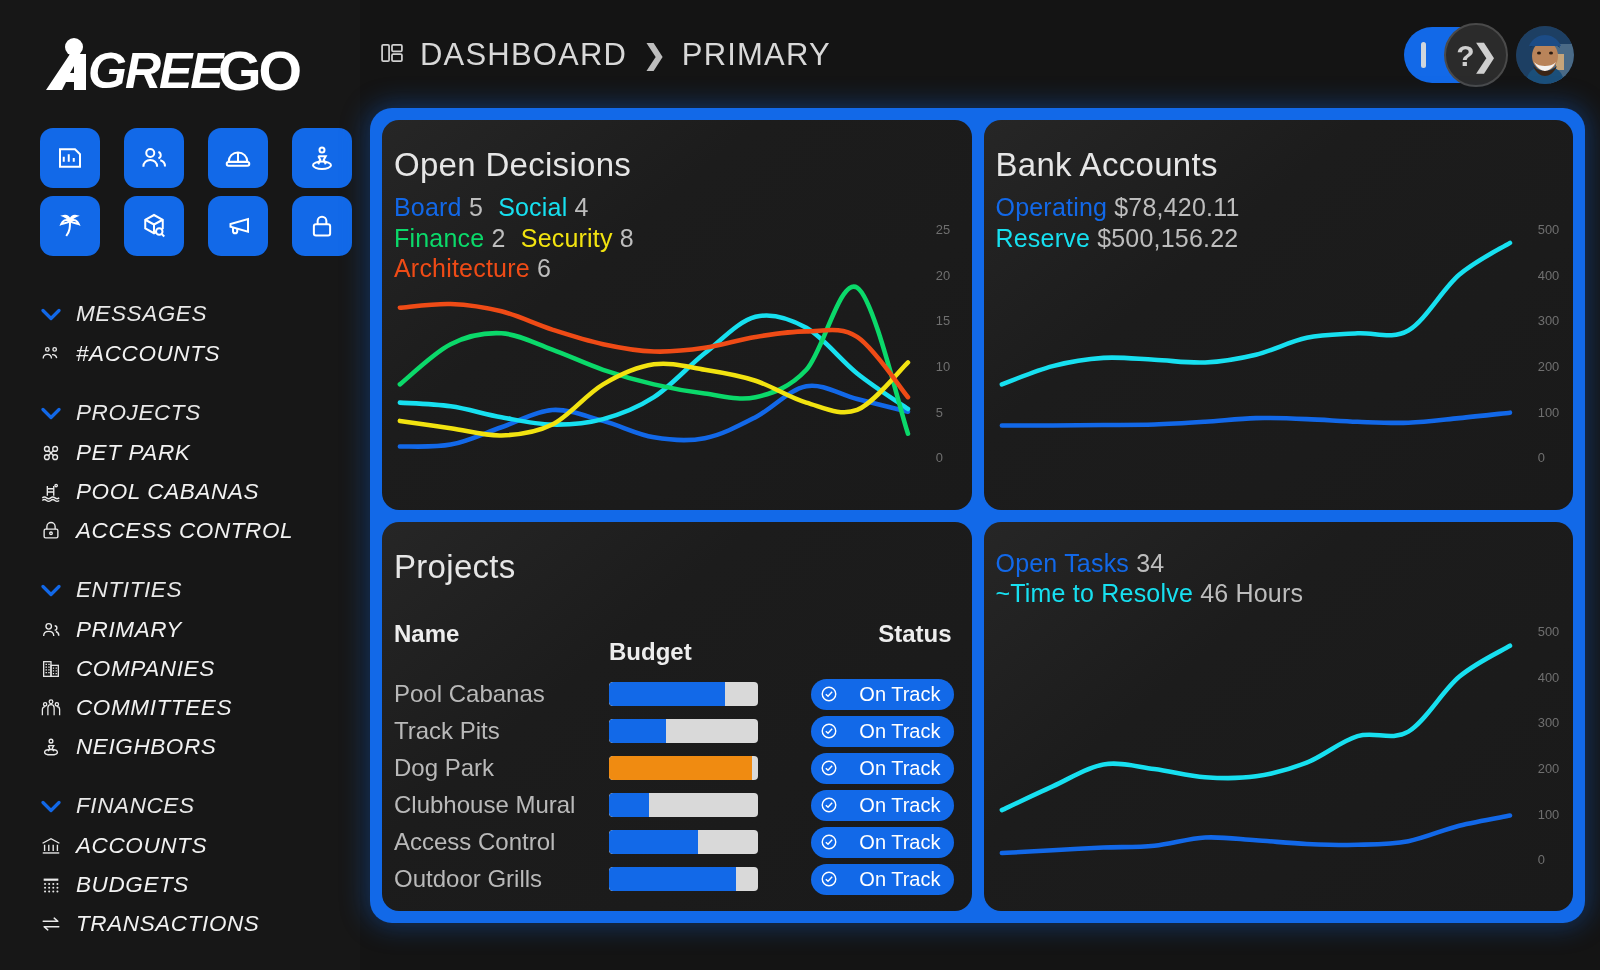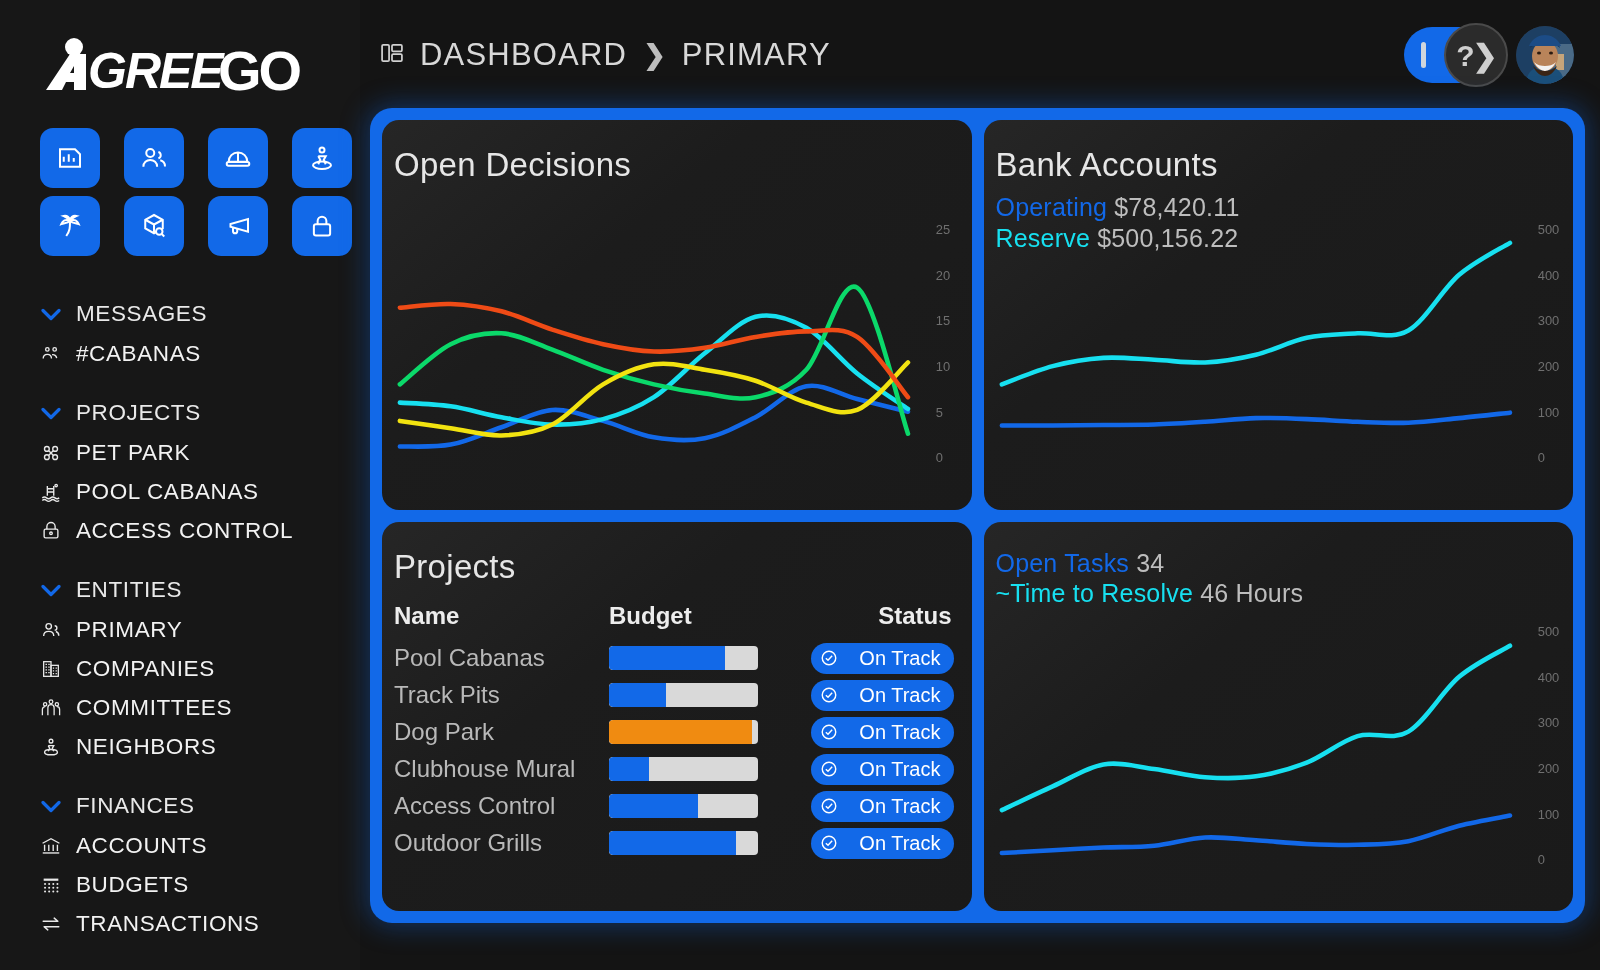--- a/index.html
+++ b/index.html
@@ -27,21 +27,21 @@
   }
   .app-tile {
     width: 60px; height: 60px; border-radius: 13px;
     background: #1269E8;
     display: flex; align-items: center; justify-content: center;
     cursor: pointer;
   }
   .app-tile svg { display: block; }
 
   .nav { padding: 38px 0 0 40px; }
-  .nav-group { margin-bottom: 20px; }
+  .nav-group { margin-bottom: 20px; font-style: italic; }
   .nav-header {
     display: flex; align-items: center; gap: 14px;
     height: 40px; cursor: pointer;
   }
   .nav-header .chev { width: 22px; display: flex; justify-content: center; }
   .nav-header .lbl {
     color: #e9e9e9; font-size: 22.5px; letter-spacing: .6px; font-weight: 400;
   }
   .nav-item {
     display: flex; align-items: center; gap: 14px;
@@ -118,21 +118,21 @@
   .chart-area { position: absolute; left: 0; right: 0; bottom: 0; top: 0; pointer-events: none; }
   .axis-lbl { fill: #6f6f6f; font-size: 13px; font-family: "Liberation Sans", sans-serif; }
 
   
   .ptable { margin-top: 16px; width: 100%; }
   .ptable-head {
     display: grid; grid-template-columns: 215px 165px 1fr;
     align-items: center; margin-bottom: 10px;
   }
   .th { color: #ededed; font-size: 24px; font-weight: 700; }
-  .th.c { text-align: left; }
+  .th.c { text-align: left; margin-top: 36px; }
   .th.r { text-align: right; padding-right: 8px; }
   .prow {
     display: grid; grid-template-columns: 215px 165px 1fr;
     align-items: center; height: 37px;
   }
   .pname { color: #b9b9b9; font-size: 24px; }
   .track {
     width: 149px; height: 24px; background: #d9d9d9; border-radius: 4px;
     overflow: hidden; position: relative;
   }
@@ -234,21 +234,21 @@
           <span class="lbl">MESSAGES</span>
         </div>
         <div class="nav-item">
           <span class="ic">
             <svg width="22" height="22" viewBox="0 0 24 24" fill="none" stroke="#e9e9e9" stroke-width="1.5">
                 <circle cx="8" cy="7" r="1.9"></circle>
                 <circle cx="16" cy="7" r="1.9"></circle>
                 <path d="M3.5 17c0-3 2-4.6 4.5-4.6s4.5 1.6 4.5 4.6M13.2 12.8c2.4-.5 4.6 1 5 3.6"></path>
               </svg>
           </span>
-          <span class="lbl">#CABANAS</span>
+          <span class="lbl">#ACCOUNTS</span>
         </div>
       </div>
 
       <div class="nav-group">
         <div class="nav-header">
           <span class="chev">
             <svg width="20" height="13" viewBox="0 0 20 13" fill="none" stroke="#1268e8" stroke-width="3.2" stroke-linecap="round" stroke-linejoin="round">
                 <path d="M2 2.5l8 8 8-8"></path>
               </svg>
           </span>
@@ -435,20 +435,38 @@
             </g>
           </svg>
         </div>
       </div>
     </div>
 
     <div class="dash">
 
       <div class="card">
         <div class="card-title">Open Decisions</div>
+        <div class="stat-lines">
+          <div class="stat-line inline-stats">
+            <span class="stat-k" style="color:#1268e8">Board</span>
+            <span class="stat-v">5</span>
+            <span class="stat-k" style="color:#17e0f0;margin-left:8px">Social</span>
+            <span class="stat-v">4</span>
+          </div>
+          <div class="stat-line inline-stats">
+            <span class="stat-k" style="color:#0bd96a">Finance</span>
+            <span class="stat-v">2</span>
+            <span class="stat-k" style="color:#f2e310;margin-left:8px">Security</span>
+            <span class="stat-v">8</span>
+          </div>
+          <div class="stat-line inline-stats">
+            <span class="stat-k" style="color:#ef4b16">Architecture</span>
+            <span class="stat-v">6</span>
+          </div>
+        </div>
         <svg class="chart-area" viewBox="0 0 594 393" preserveAspectRatio="none">
             <text x="558" y="345" class="axis-lbl" text-anchor="start">0</text>
             <text x="558" y="299" class="axis-lbl" text-anchor="start">5</text>
             <text x="558" y="253" class="axis-lbl" text-anchor="start">10</text>
             <text x="558" y="207" class="axis-lbl" text-anchor="start">15</text>
             <text x="558" y="161" class="axis-lbl" text-anchor="start">20</text>
             <text x="558" y="115" class="axis-lbl" text-anchor="start">25</text>
             <path d="M18.0,329.0 C26.5,328.7 52.1,330.3 69.2,327.1 C86.3,323.9 103.3,315.5 120.4,309.6 C137.5,303.8 154.5,293.2 171.6,292.2 C188.7,291.1 205.7,298.6 222.8,303.2 C239.9,307.8 256.9,316.8 274.0,319.8 C291.1,322.7 308.1,324.1 325.2,320.7 C342.3,317.3 359.3,308.3 376.4,299.5 C393.5,290.8 410.5,271.3 427.6,268.2 C444.7,265.2 461.7,276.8 478.8,281.1 C495.9,285.4 521.5,291.9 530.0,294.0" fill="none" stroke="#1268e8" stroke-width="4.6" stroke-linecap="round"></path>
             <path d="M18.0,284.8 C26.5,285.4 52.1,286.0 69.2,288.5 C86.3,290.9 103.3,296.5 120.4,299.5 C137.5,302.6 154.5,306.6 171.6,306.9 C188.7,307.2 205.7,306.0 222.8,301.4 C239.9,296.8 256.9,290.3 274.0,279.3 C291.1,268.2 308.1,248.6 325.2,235.1 C342.3,221.6 359.3,202.6 376.4,198.3 C393.5,194.0 410.5,199.9 427.6,209.4 C444.7,218.9 461.7,241.7 478.8,255.4 C495.9,269.0 521.5,285.3 530.0,291.2" fill="none" stroke="#17e0f0" stroke-width="4.6" stroke-linecap="round"></path>
             <path d="M18.0,266.4 C26.5,259.7 52.1,234.5 69.2,225.9 C86.3,217.3 103.3,214.0 120.4,214.9 C137.5,215.8 154.5,225.3 171.6,231.4 C188.7,237.6 205.7,245.9 222.8,251.7 C239.9,257.5 256.9,262.4 274.0,266.4 C291.1,270.4 308.1,273.5 325.2,275.6 C342.3,277.7 359.3,283.3 376.4,279.3 C393.5,275.3 410.5,270.1 427.6,251.7 C444.7,233.3 461.7,158.1 478.8,168.9 C495.9,179.6 521.5,291.5 530.0,316.1" fill="none" stroke="#0bd96a" stroke-width="4.6" stroke-linecap="round"></path>

